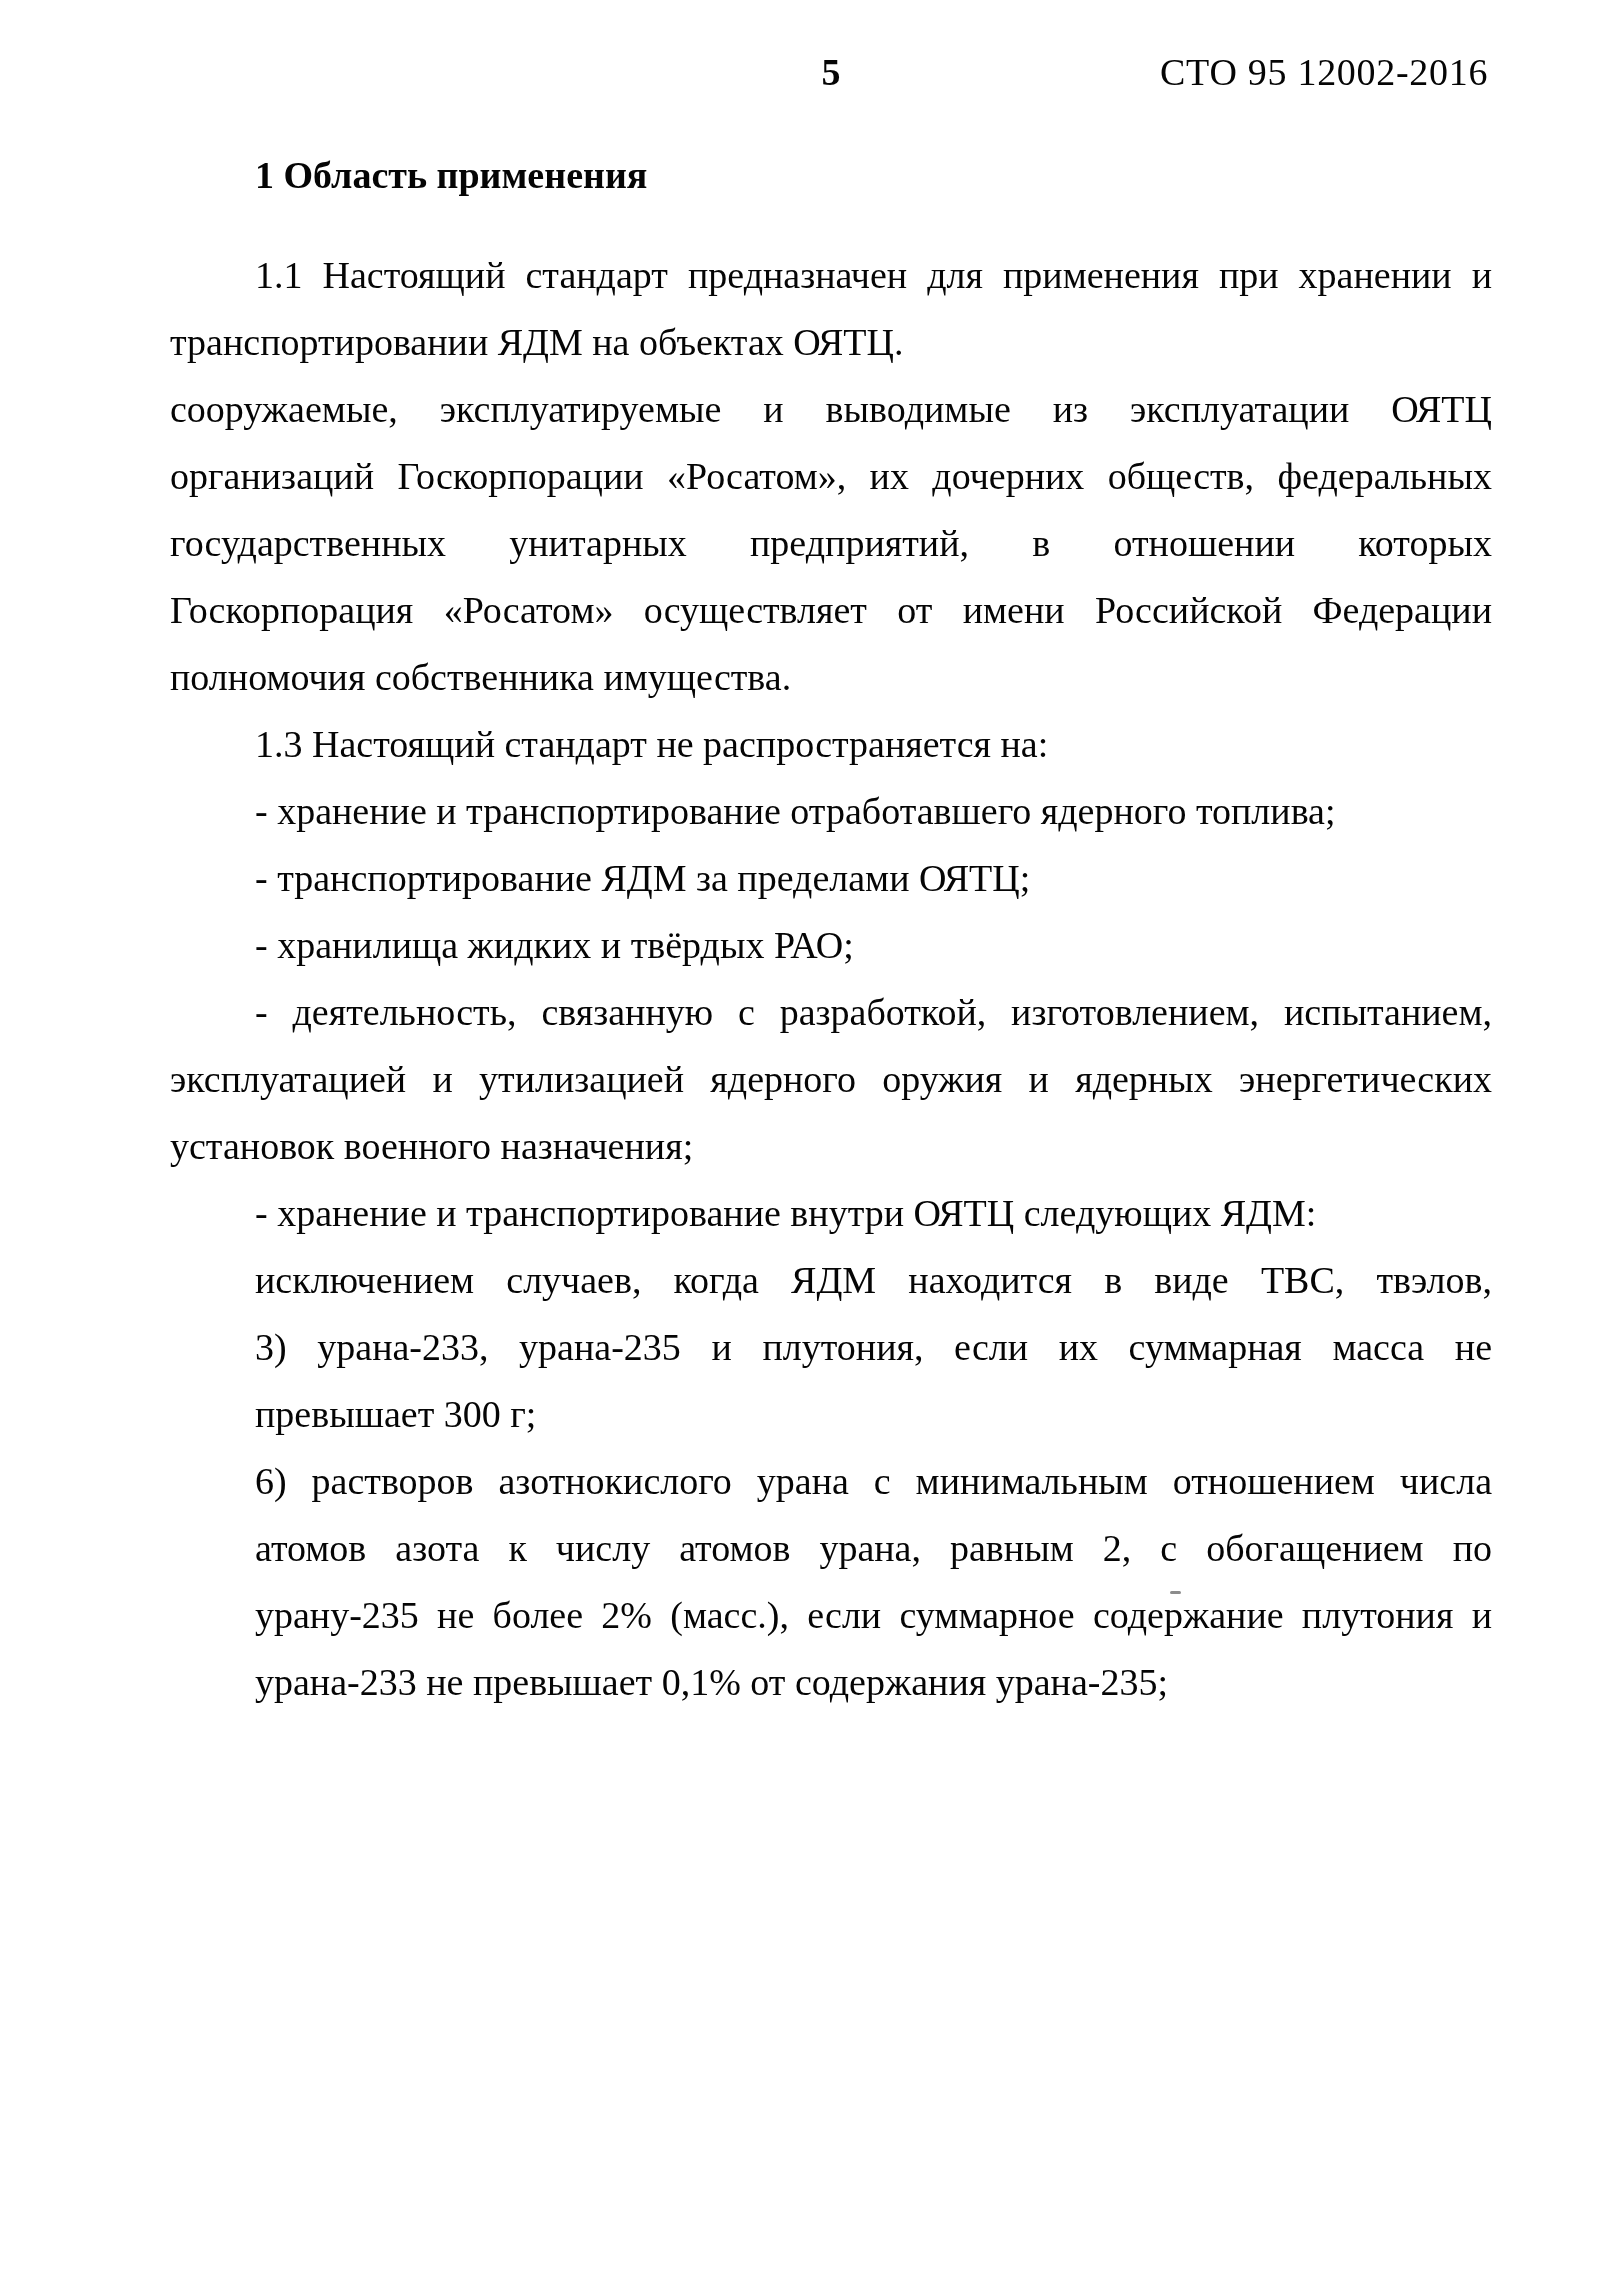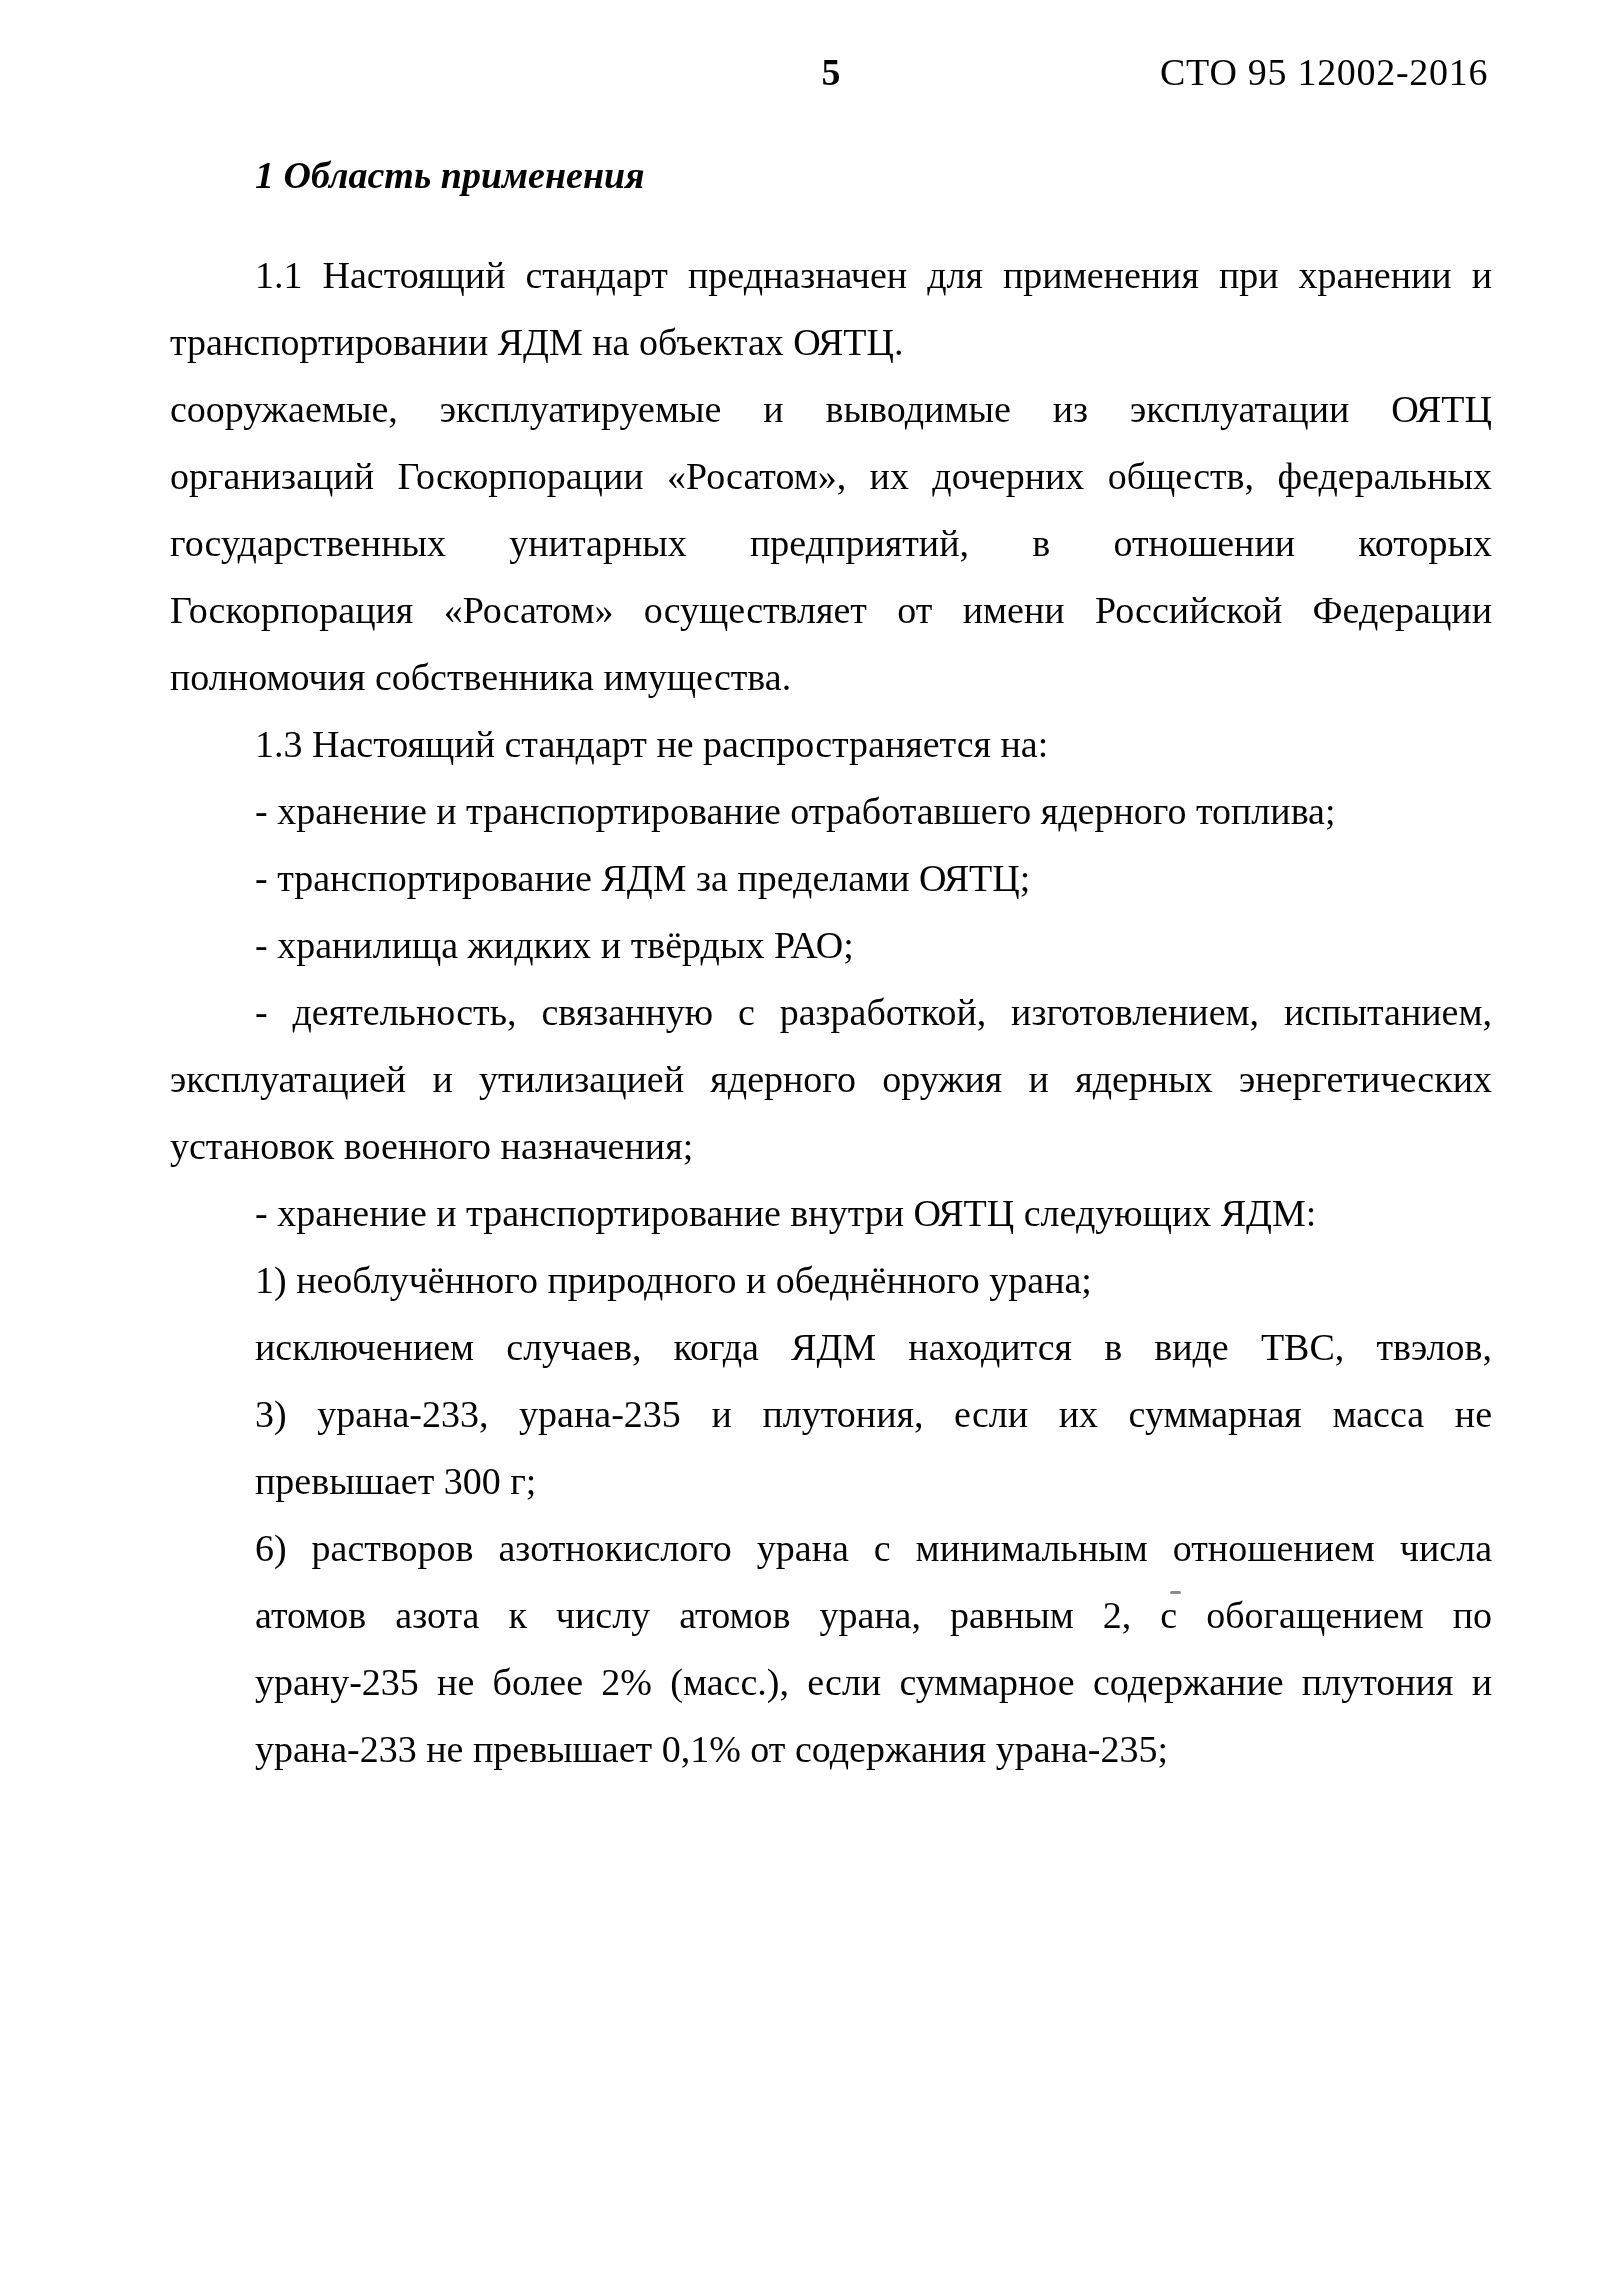--- a/index.html
+++ b/index.html
@@ -29,21 +29,20 @@
   }
   .doc-code {
     position: absolute; right: 3.9px; top: 0;
     font-weight: normal;
     letter-spacing: 0.7px;
   }
   .section-title {
     font-weight: bold;
     margin: 36px 0 33px 85px;
     white-space: nowrap;
-    font-style: italic;
   }
   .para { text-align: justify; }
   .para .line {
     text-align: justify;
     overflow: hidden;
   }
   .para .line.stretch { text-align-last: justify; }
   .para .line.first { text-indent: 85px; }
   .para.block { margin-left: 85px; }
   .scan-artifact {
@@ -94,23 +93,20 @@
         </div>
         <div class="para indent">
           <div class="line stretch first">- деятельность, связанную с разработкой, изготовлением, испытанием,</div>
           <div class="line stretch">эксплуатацией и утилизацией ядерного оружия и ядерных энергетических</div>
           <div class="line">установок военного назначения;</div>
         </div>
         <div class="para indent">
           <div class="line first">- хранение и транспортирование внутри ОЯТЦ следующих ЯДМ:</div>
         </div>
         <div class="para block">
-          <div class="line">1) необлучённого природного и обеднённого урана;</div>
-        </div>
-        <div class="para block">
           <div class="line stretch">исключением случаев, когда ЯДМ находится в виде ТВС, твэлов,</div>
         </div>
         <div class="para block">
           <div class="line stretch">3) урана-233, урана-235 и плутония, если их суммарная масса не</div>
           <div class="line">превышает 300 г;</div>
         </div>
         <div class="para block">
           <div class="line stretch">6) растворов азотнокислого урана с минимальным отношением числа</div>
           <div class="line stretch">атомов азота к числу атомов урана, равным 2, с обогащением по</div>
           <div class="line stretch">урану-235 не более 2% (масс.), если суммарное содержание плутония и</div>

